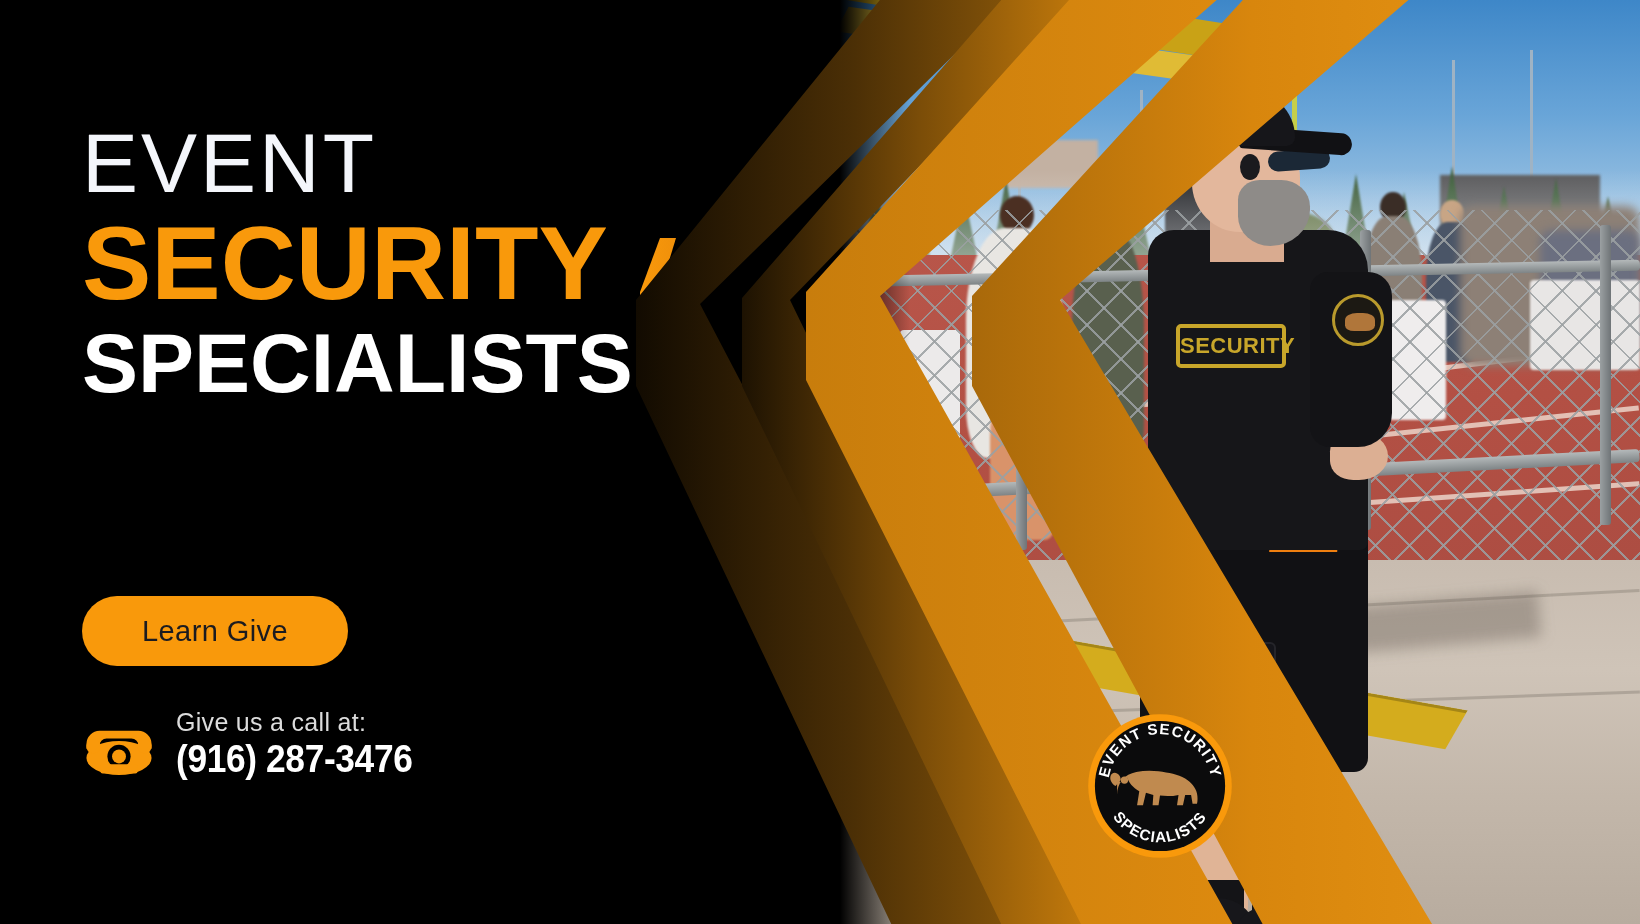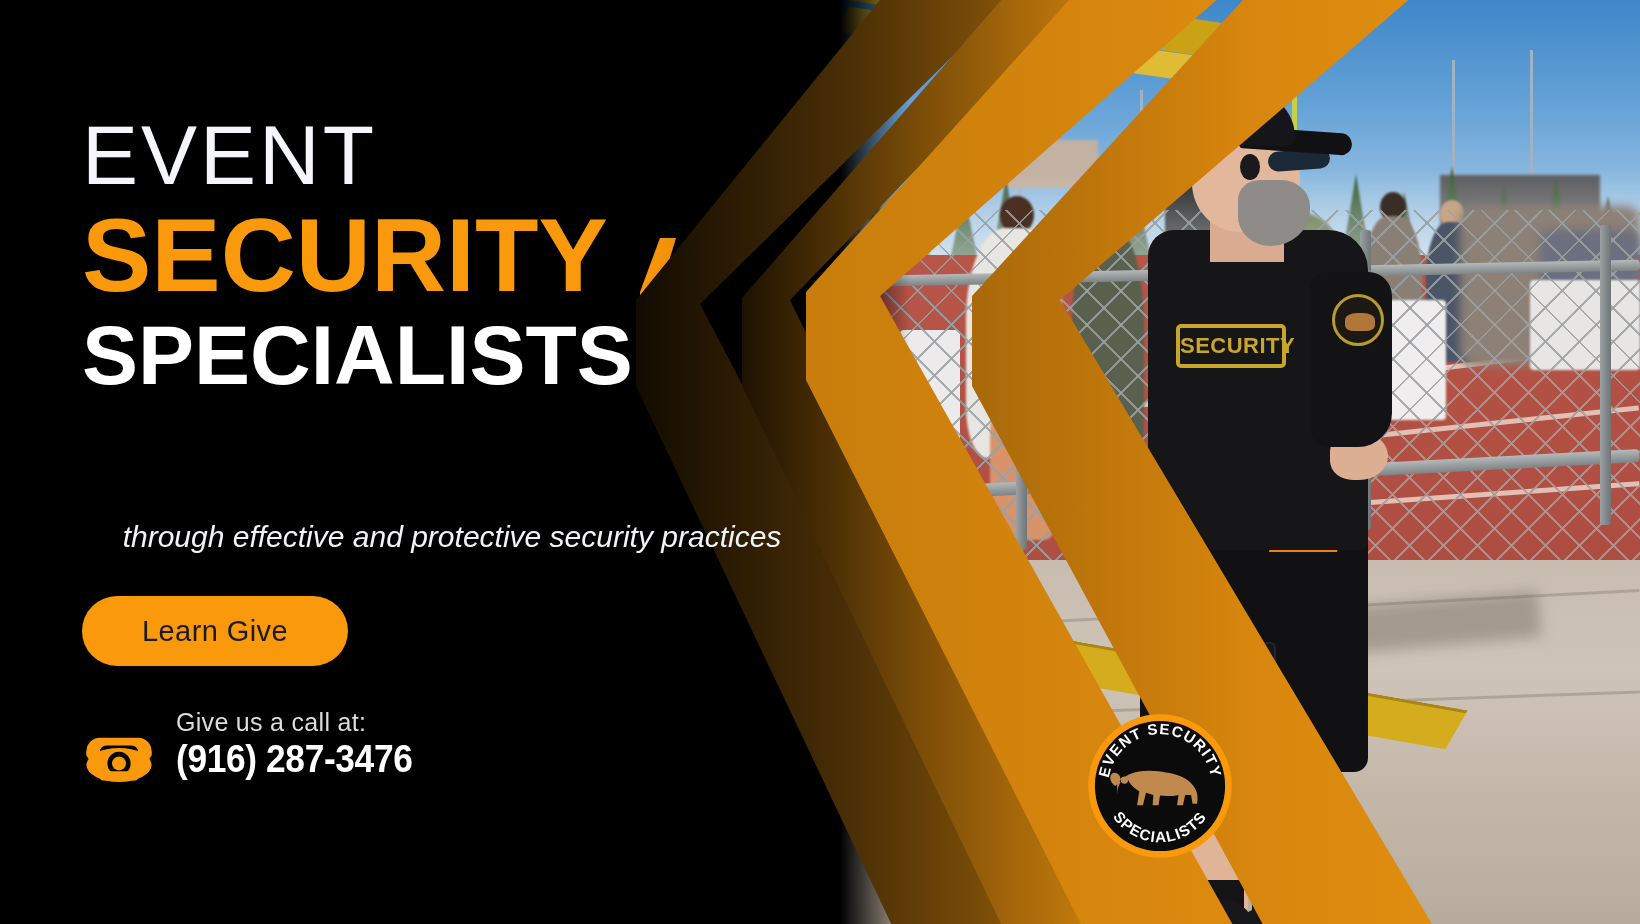--- a/index.html
+++ b/index.html
@@ -191,21 +191,21 @@
   }
 
   
   #chevrons { position:absolute; left:0; top:0; width:1640px; height:924px; }
 
   
   #content {
     position:absolute; left:0; top:0; width:840px; height:924px;
     z-index:6;
   }
-  .title-block { position:absolute; left:82px; top:112px; width:660px; }
+  .title-block { position:absolute; left:82px; top:120px; width:660px; }
   .t1 {
     font:400 84px/86px "Liberation Sans", sans-serif;
     letter-spacing:3px; color:#f4f6fb;
   }
   .t2 {
     font:700 104px/106px "Liberation Sans", sans-serif;
     letter-spacing:0px; color:#f9990b; margin-top:4px;
   }
   .t3 {
     font:700 84px/86px "Liberation Sans", sans-serif;
@@ -220,21 +220,21 @@
     position:absolute; left:82px; top:596px;
     width:266px; height:70px;
     background:#f9990b; border:none; border-radius:36px;
     color:#1b1b20;
     font:400 29px/70px "Liberation Sans", sans-serif;
     text-align:center; cursor:pointer; letter-spacing:.4px;
     display:block; padding:0;
   }
   .phone-row {
     position:absolute; left:80px; top:706px;
-    display:flex; align-items:flex-end; gap:18px;
+    display:flex; align-items:center; gap:18px;
   }
   .phone-icon { width:78px; height:62px; flex:0 0 78px; }
   .phone-text { padding-top:2px; }
   .phone-label {
     font:300 25px/28px "Liberation Sans", sans-serif;
     color:#dcdcdc; letter-spacing:.3px;
   }
   .phone-number {
     font:700 38px/46px "Liberation Sans", sans-serif;
     color:#ffffff; letter-spacing:-.4px; transform:scaleX(.93);
@@ -396,21 +396,20 @@
   <div id="content">
 
     <div class="title-block">
       <div class="t1">EVENT</div>
       <div class="t2">SECURITY</div>
       <div class="t3">SPECIALISTS</div>
     </div>
 
     <div class="subtitle">
       <br>
-      <span>through effective and protective security practices</span>
     </div>
 
     <button class="cta">Learn Give</button>
 
     <div class="phone-row">
       <svg class="phone-icon" viewBox="0 0 100 80">
 
         <ellipse cx="50" cy="58" rx="42" ry="22" fill="#f9990b"></ellipse>
         <circle cx="50" cy="56" r="15" fill="#000"></circle>
         <circle cx="50" cy="56" r="9" fill="#f9990b"></circle>

